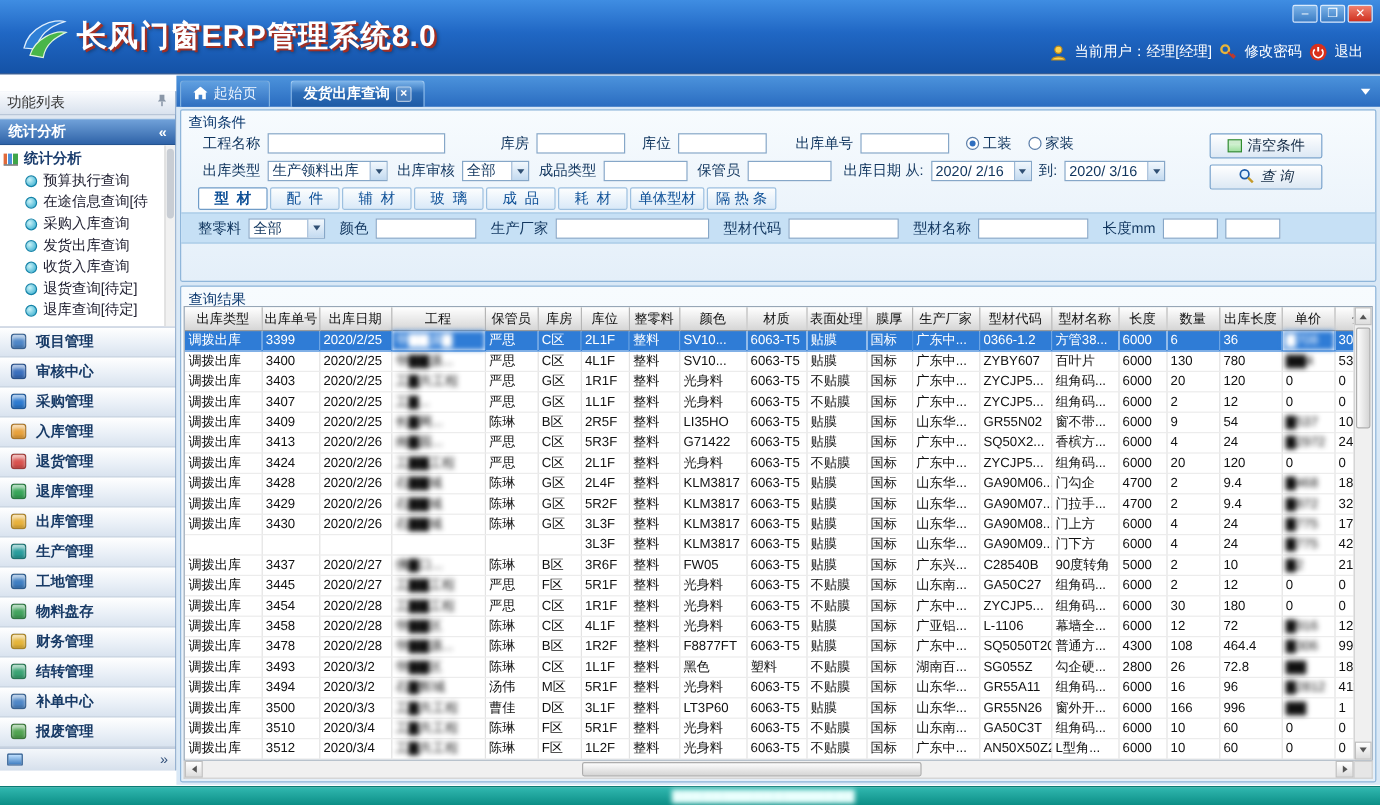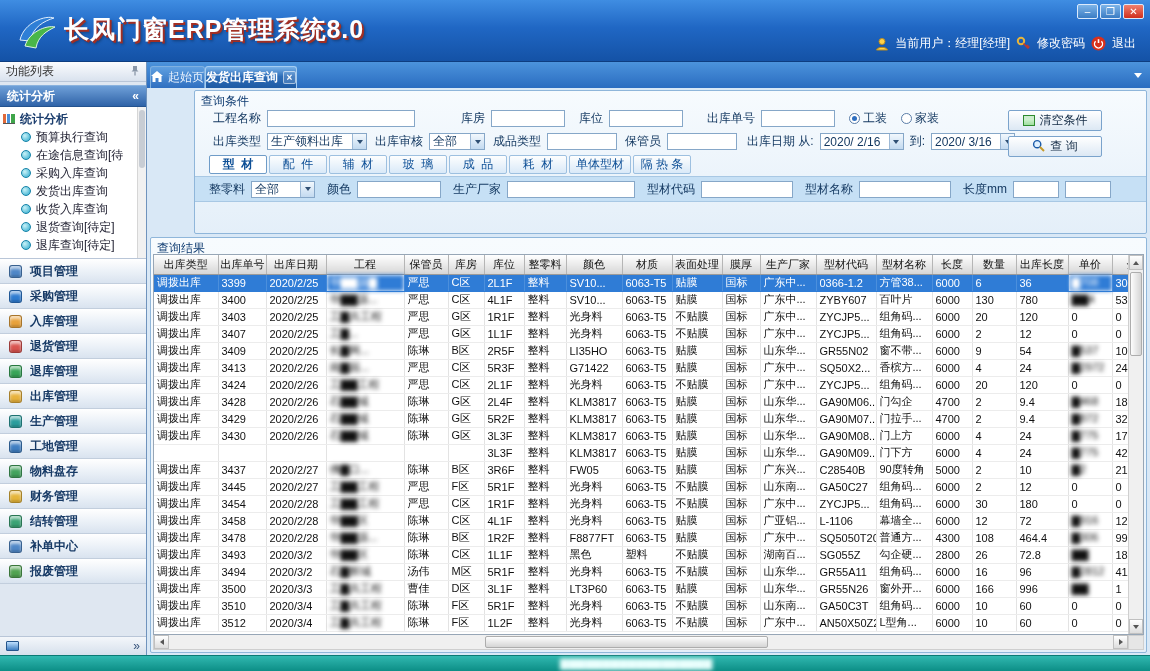--- a/index.html
+++ b/index.html
@@ -13,21 +13,21 @@
     text-shadow:2px 2px 0 rgba(170,45,30,.95), 3px 3px 3px rgba(0,0,0,.35);}
   .winbtns{position:absolute;right:6px;top:4px;display:flex;gap:2px;}
   .wb{width:21px;height:15px;font-size:10px;line-height:13px;text-align:center;color:#fff;cursor:default;
       background:linear-gradient(#7db4e8,#3a7cc4);border:1px solid #dbeafc;border-radius:2px;}
   .wb.close{background:linear-gradient(#f0806e,#cf2f1e);}
   .userbar{position:absolute;right:14px;bottom:9px;display:flex;align-items:center;gap:6px;color:#fff;font-size:12px;}
   .userbar .lnk{cursor:pointer;}
   .uic{display:inline-flex;width:15px;height:15px;align-items:center;justify-content:center;}
 
   
-  .content{display:flex;height:593px;}
+  .content{display:flex;height:593px;align-items:center;}
 
   
   .sidebar{width:147px;border-right:1px solid #6f93bd;background:#dfe7f1;display:flex;flex-direction:column;}
   .sb-head{height:20px;display:flex;justify-content:space-between;align-items:center;padding:0 6px;font-size:12px;color:#333;
     background:linear-gradient(#fbfcfe,#d9e2ee);border-bottom:1px solid #b9c6d8;}
   .accordion{height:22px;margin-top:3px;display:flex;justify-content:space-between;align-items:center;padding:0 7px;
     font-size:12px;font-weight:bold;color:#fff;background:linear-gradient(#6fa0d8,#2f63a8);border-top:1px solid #89b2de;border-bottom:1px solid #24538f;cursor:pointer;}
   .accordion .chev{font-weight:bold;}
   .tree{height:152px;background:#fff;position:relative;padding:3px 10px 3px 3px;overflow:hidden;border-bottom:1px solid #b9c6d8;}
   .tree-root{display:flex;align-items:center;gap:5px;height:18px;font-size:12px;color:#1c3e6e;font-weight:bold;}
@@ -42,21 +42,21 @@
     background:linear-gradient(#ffffff,#eaf0f7 55%,#d9e3ef);border-bottom:1px solid #c2cedd;}
   .mi-icon{width:13px;height:13px;border-radius:3px;border:1px solid rgba(0,0,0,.28);flex:none;
     box-shadow:inset 0 3px 3px rgba(255,255,255,.65), inset 0 -2px 2px rgba(0,0,0,.15);}
   .sb-foot{margin-top:auto;height:19px;display:flex;align-items:center;justify-content:space-between;padding:0 6px;
     background:linear-gradient(#f4f7fb,#d6e0ec);border-top:1px solid #b9c6d8;font-size:12px;color:#33517a;}
   .pc-ic{width:13px;height:10px;background:linear-gradient(#bfe0ff,#3f7ec2);border:1px solid #24558c;border-radius:1px;}
 
   
   .main{flex:1;display:flex;flex-direction:column;min-width:0;}
   .tabbar{height:26px;background:linear-gradient(#4c93dc,#2a6cc0);display:flex;align-items:flex-end;padding:0 3px;position:relative;}
-  .tab{height:22px;margin-right:0;display:flex;align-items:center;gap:5px;padding:0 0;color:#eaf3fd;font-size:12px;
+  .tab{height:22px;margin-right:17px;display:flex;align-items:center;gap:5px;padding:0 10px;color:#eaf3fd;font-size:12px;
     border-radius:3px 3px 0 0;background:linear-gradient(#5f9fe0,#2f6fc0);border:1px solid #7fb0e0;border-bottom:none;cursor:pointer;}
   .tab.active{background:linear-gradient(#79b2e9,#2d6db8 45%,#1d5aa4);border-color:#a5cdf2;color:#fff;font-weight:bold;}
   .tab-close{width:13px;height:13px;line-height:11px;text-align:center;font-size:10px;border:1px solid rgba(255,255,255,.55);
     background:rgba(255,255,255,.15);border-radius:2px;cursor:pointer;}
   .tb-dd{position:absolute;right:8px;top:11px;width:0;height:0;border-left:4px solid transparent;border-right:4px solid transparent;border-top:5px solid #fff;cursor:pointer;}
 
   .workspace{flex:1;background:#d9e8f6;padding:2px 3px 2px 3px;display:flex;flex-direction:column;gap:3px;min-height:0;}
   .gbox{background:linear-gradient(#f7fbfe,#e4eff9);border:1px solid #8fb6da;border-radius:2px;position:relative;}
   .gcap{font-size:12px;color:#0d3a70;padding:2px 6px 0 6px;height:16px;}
 
@@ -69,21 +69,21 @@
   .combo .dd{width:14px;height:100%;margin-left:2px;background:linear-gradient(#f2f8fd,#c3daf0);border-left:1px solid #9db9d6;display:flex;align-items:center;justify-content:center;}
   .arr{width:0;height:0;border-left:3px solid transparent;border-right:3px solid transparent;border-top:4px solid #2f4f73;}
   .w148{width:148px}.w74{width:74px}.w100{width:100px}.w56{width:56px}.w70{width:70px}.w64{width:64px}.w84{width:84px}.w128{width:128px}.w92{width:92px}.w46{width:46px}
   .ml6{margin-left:6px}.ml8{margin-left:8px}.ml10{margin-left:10px}.ml12{margin-left:12px}.ml14{margin-left:14px}.ml24{margin-left:24px}.ml46{margin-left:46px}
   .radio{display:inline-flex;align-items:center;gap:3px;margin-left:14px;cursor:pointer;}
   .rb{width:11px;height:11px;border-radius:50%;border:1px solid #5a7da8;background:#fff;display:flex;align-items:center;justify-content:center;}
   .rb.on::after{content:'';width:5px;height:5px;border-radius:50%;background:#2f6fc0;}
   .btn{position:absolute;display:flex;align-items:center;justify-content:center;gap:5px;height:21px;width:94px;font-size:12px;color:#122a44;
     background:linear-gradient(#ffffff,#dce8f4);border:1px solid #7aa3cc;border-radius:2px;cursor:pointer;}
   .btn.clear{top:19px;right:44px;}
-  .btn.search{top:45px;right:44px;}
+  .btn.search{top:45px;right:44px;font-style:italic;}
   .ic-clear{width:12px;height:11px;border:1px solid #2e8b2e;background:linear-gradient(#eafbea,#9fdf9f);box-shadow:inset 0 3px 0 #cdeccd;}
   .mtabs{display:flex;gap:2px;padding:2px 0 2px 14px;}
   .mtab{min-width:58px;height:19px;display:flex;align-items:center;justify-content:center;font-size:12px;color:#0d4f96;padding:0 6px;
     background:linear-gradient(#fdfefe,#d9e9f8);border:1px solid #9dc0e0;border-radius:2px;cursor:pointer;white-space:pre;}
   .mtab.active{background:#fff;border-color:#6f9cc8;font-weight:bold;}
   .fstrip{height:26px;background:#c6e0f5;border-top:1px solid #a8c8e4;border-bottom:1px solid #a8c8e4;display:flex;align-items:center;
     padding-left:14px;font-size:12px;color:#10355e;white-space:nowrap;}
 
   
   .resultsbox{flex:1;display:flex;flex-direction:column;min-height:0;padding-bottom:2px;}
@@ -211,20 +211,24 @@
           <div class="tree-scroll">
             <div class="thumb"></div>
           </div>
       </div>
       <div class="menu" id="menu-list">
           <div class="menu-item">
             <span class="mi-icon" style="background: rgb(79, 135, 199);"></span>
             <span>项目管理</span>
           </div>
           <div class="menu-item">
+            <span class="mi-icon" style="background: rgb(58, 111, 189);"></span>
+            <span>审核中心</span>
+          </div>
+          <div class="menu-item">
             <span class="mi-icon" style="background: rgb(46, 123, 208);"></span>
             <span>采购管理</span>
           </div>
           <div class="menu-item">
             <span class="mi-icon" style="background: rgb(232, 162, 60);"></span>
             <span>入库管理</span>
           </div>
           <div class="menu-item">
             <span class="mi-icon" style="background: rgb(217, 83, 79);"></span>
             <span>退货管理</span>
@@ -284,21 +288,21 @@
             <div class="tab active">
               <span>发货出库查询</span>
               <span class="tab-close">×</span>
             </div>
           </div>
         <span class="tb-dd"></span>
       </div>
 
       <div class="workspace">
 
-        <div class="gbox" style="height:144px;flex:none;margin-left:44px;">
+        <div class="gbox" style="height:144px;flex:none;">
           <div class="gcap">查询条件</div>
 
           <div class="qrow">
             <label>工程名称</label>
             <input class="ti w148 ml6" style="">
             <label class="ml46">库房</label>
             <input class="ti w74 ml6" style="">
             <label class="ml14">库位</label>
             <input class="ti w74 ml6" style="">
             <label class="ml24">出库单号</label>

